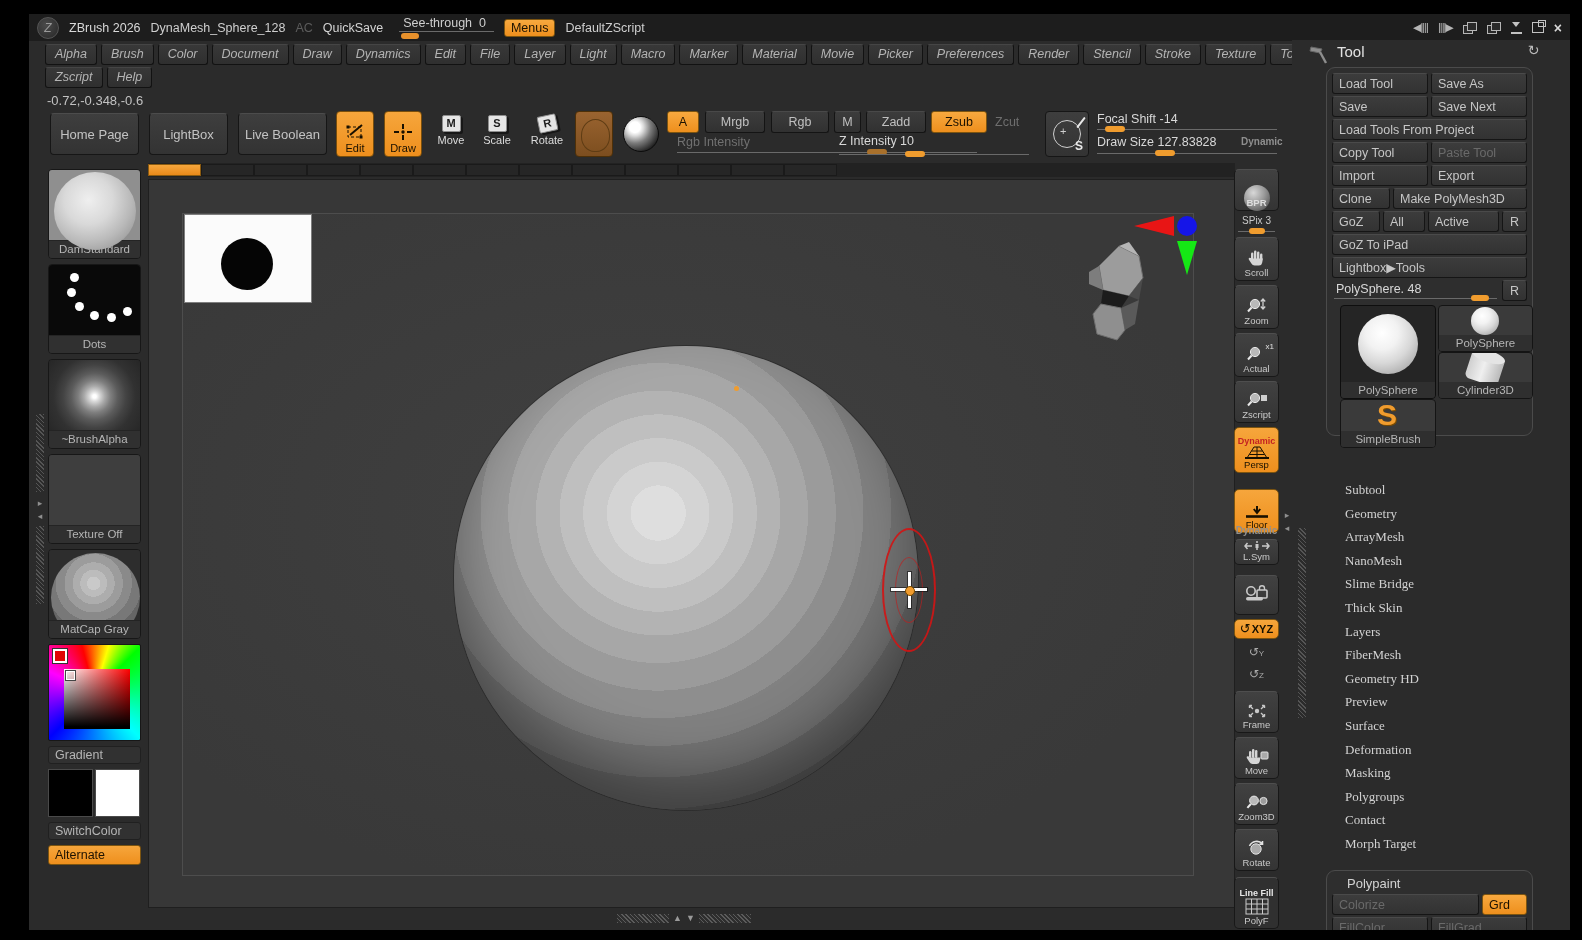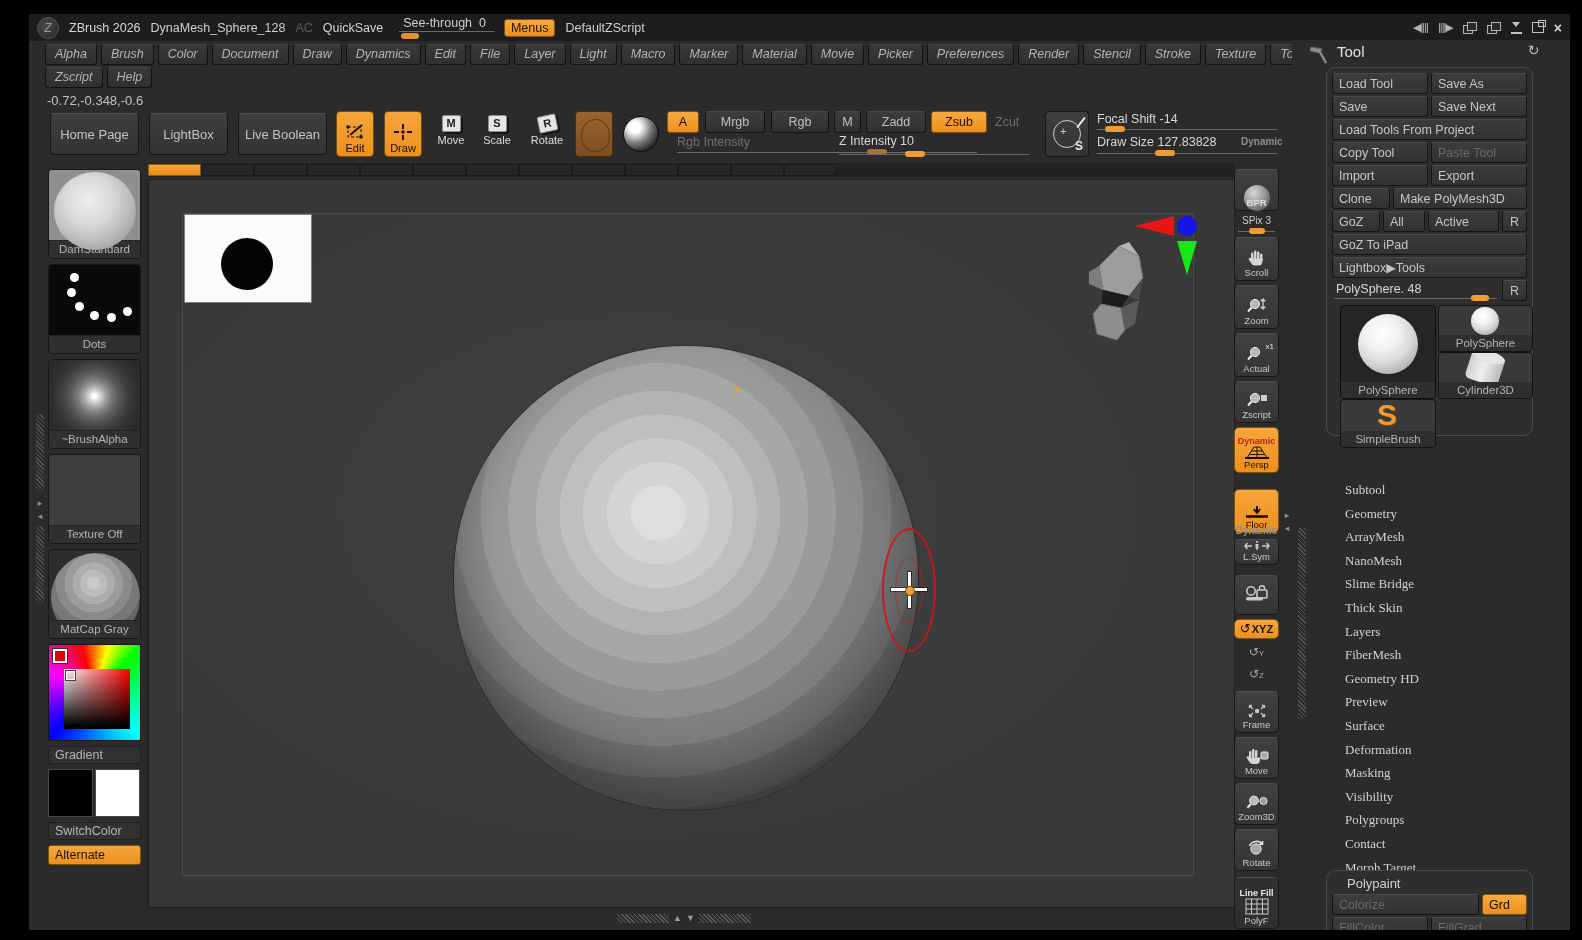--- a/index.html
+++ b/index.html
@@ -693,21 +693,20 @@
         <div class="section-item">NanoMesh</div>
         <div class="section-item">Slime Bridge</div>
         <div class="section-item">Thick Skin</div>
         <div class="section-item">Layers</div>
         <div class="section-item">FiberMesh</div>
         <div class="section-item">Geometry HD</div>
         <div class="section-item">Preview</div>
         <div class="section-item">Surface</div>
         <div class="section-item">Deformation</div>
         <div class="section-item">Masking</div>
-        <div class="section-item">Visibility</div>
         <div class="section-item">Polygroups</div>
         <div class="section-item">Contact</div>
         <div class="section-item">Morph Target</div>
       </div>
 
     <div class="ppgroup">
       <div class="pphead">Polypaint</div>
       <div class="prow">
         <div class="pbtn grow dim">Colorize</div>
         <div class="pbtn" style="width:45px;background:linear-gradient(#f8a93f,#ee8f1d);border-color:#7c5410;color:#1d1200;">Grd</div>

